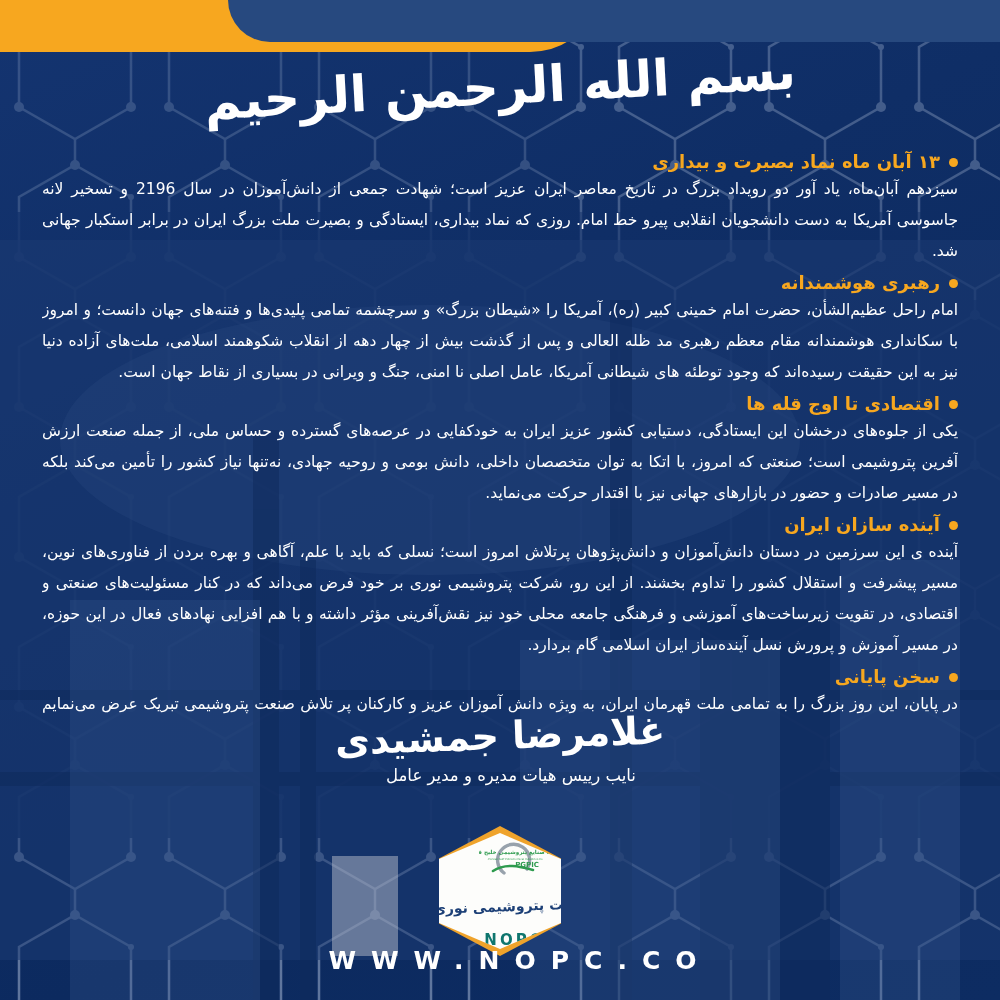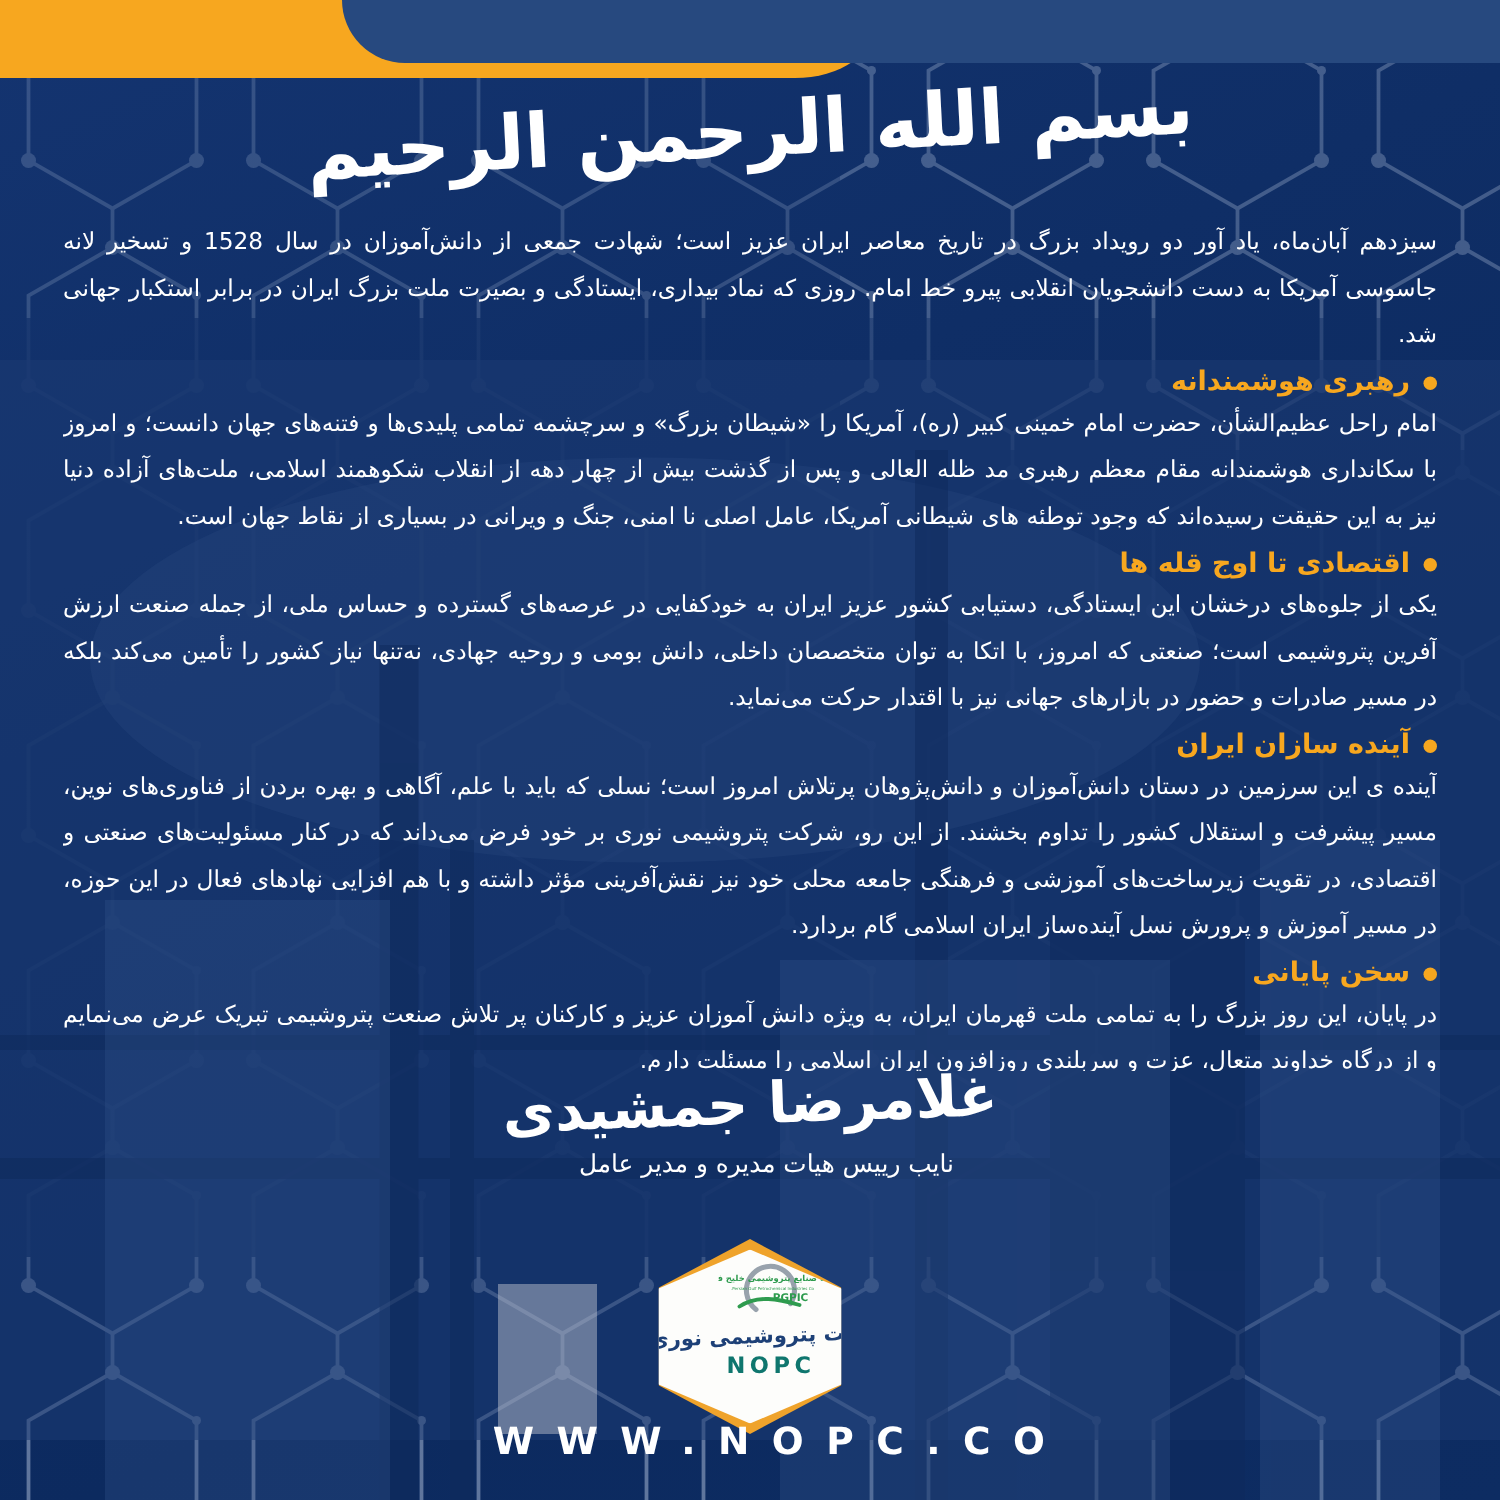--- a/index.html
+++ b/index.html
@@ -42,21 +42,21 @@
   
   .logo-wrap{position:absolute;top:826px;left:0;right:0;z-index:6;display:flex;justify-content:center;}
   .hex-outer{
     width:122px;height:130px;background:#EFA32B;
     clip-path:polygon(50% 0%,100% 25%,100% 75%,50% 100%,0% 75%,0% 25%);
     display:flex;align-items:center;justify-content:center;
   }
   .hex-inner{
     width:108px;height:116px;background:#FDFDFB;
     clip-path:polygon(50% 0%,100% 25%,100% 75%,50% 100%,0% 75%,0% 25%);
-    display:flex;flex-direction:column;align-items:center;justify-content:flex-start;gap:2px;
+    display:flex;flex-direction:column;align-items:center;justify-content:space-between;gap:2px;
     direction:rtl;
     padding-left:28px;
   }
   .logo-fa{color:#1D4077;font-weight:bold;font-size:14px;transform:rotate(-2deg);white-space:nowrap;}
   .logo-abbr{color:#0f766e;font-weight:bold;font-size:15px;letter-spacing:3px;direction:ltr;}
   .site-url{
     position:absolute;top:946px;left:0;right:0;z-index:6;text-align:center;
     font-size:25px;font-weight:bold;letter-spacing:15px;text-indent:15px;color:#fff;
     font-family:"DejaVu Sans",sans-serif;cursor:pointer;padding-left:25px;
   }
@@ -107,21 +107,25 @@
     <rect x="332" y="856" width="66" height="100" fill="#C9CDD4" opacity="0.45"></rect>
   </svg>
 
   <div class="top-orange"></div>
   <div class="top-navy"></div>
 
   <div class="bismillah">بسم الله الرحمن الرحیم</div>
 
   <div class="content">
 
-    <p class="sec-p">سیزدهم آبان‌ماه،  یاد آور دو رویداد بزرگ در تاریخ معاصر ایران عزیز است؛ شهادت جمعی از دانش‌آموزان در سال 1528 و تسخیر لانه جاسوسی آمریکا به دست دانشجویان انقلابی پیرو خط امام. روزی که نماد بیداری، ایستادگی و بصیرت ملت بزرگ ایران در برابر استکبار جهانی شد.</p>
+    <div class="sec-h">
+      <span class="dot"></span>
+      <span>۱۳ آبان ماه نماد بصیرت و بیداری</span>
+    </div>
+    <p class="sec-p">سیزدهم آبان‌ماه،  یاد آور دو رویداد بزرگ در تاریخ معاصر ایران عزیز است؛ شهادت جمعی از دانش‌آموزان در سال 2196 و تسخیر لانه جاسوسی آمریکا به دست دانشجویان انقلابی پیرو خط امام. روزی که نماد بیداری، ایستادگی و بصیرت ملت بزرگ ایران در برابر استکبار جهانی شد.</p>
 
     <div class="sec-h">
       <span class="dot"></span>
       <span>رهبری هوشمندانه</span>
     </div>
     <p class="sec-p">امام راحل عظیم‌الشأن، حضرت امام خمینی کبیر (ره)، آمریکا را «شیطان بزرگ» و سرچشمه تمامی پلیدی‌ها و فتنه‌های جهان دانست؛ و امروز با سکانداری هوشمندانه مقام معظم رهبری مد ظله العالی و پس از گذشت بیش از چهار دهه از انقلاب شکوهمند اسلامی، ملت‌های آزاده دنیا نیز به این حقیقت رسیده‌اند که وجود توطئه های شیطانی آمریکا، عامل اصلی نا امنی، جنگ و ویرانی در بسیاری از نقاط جهان است.</p>
 
     <div class="sec-h">
       <span class="dot"></span>
       <span>اقتصادی تا اوج قله ها</span>

